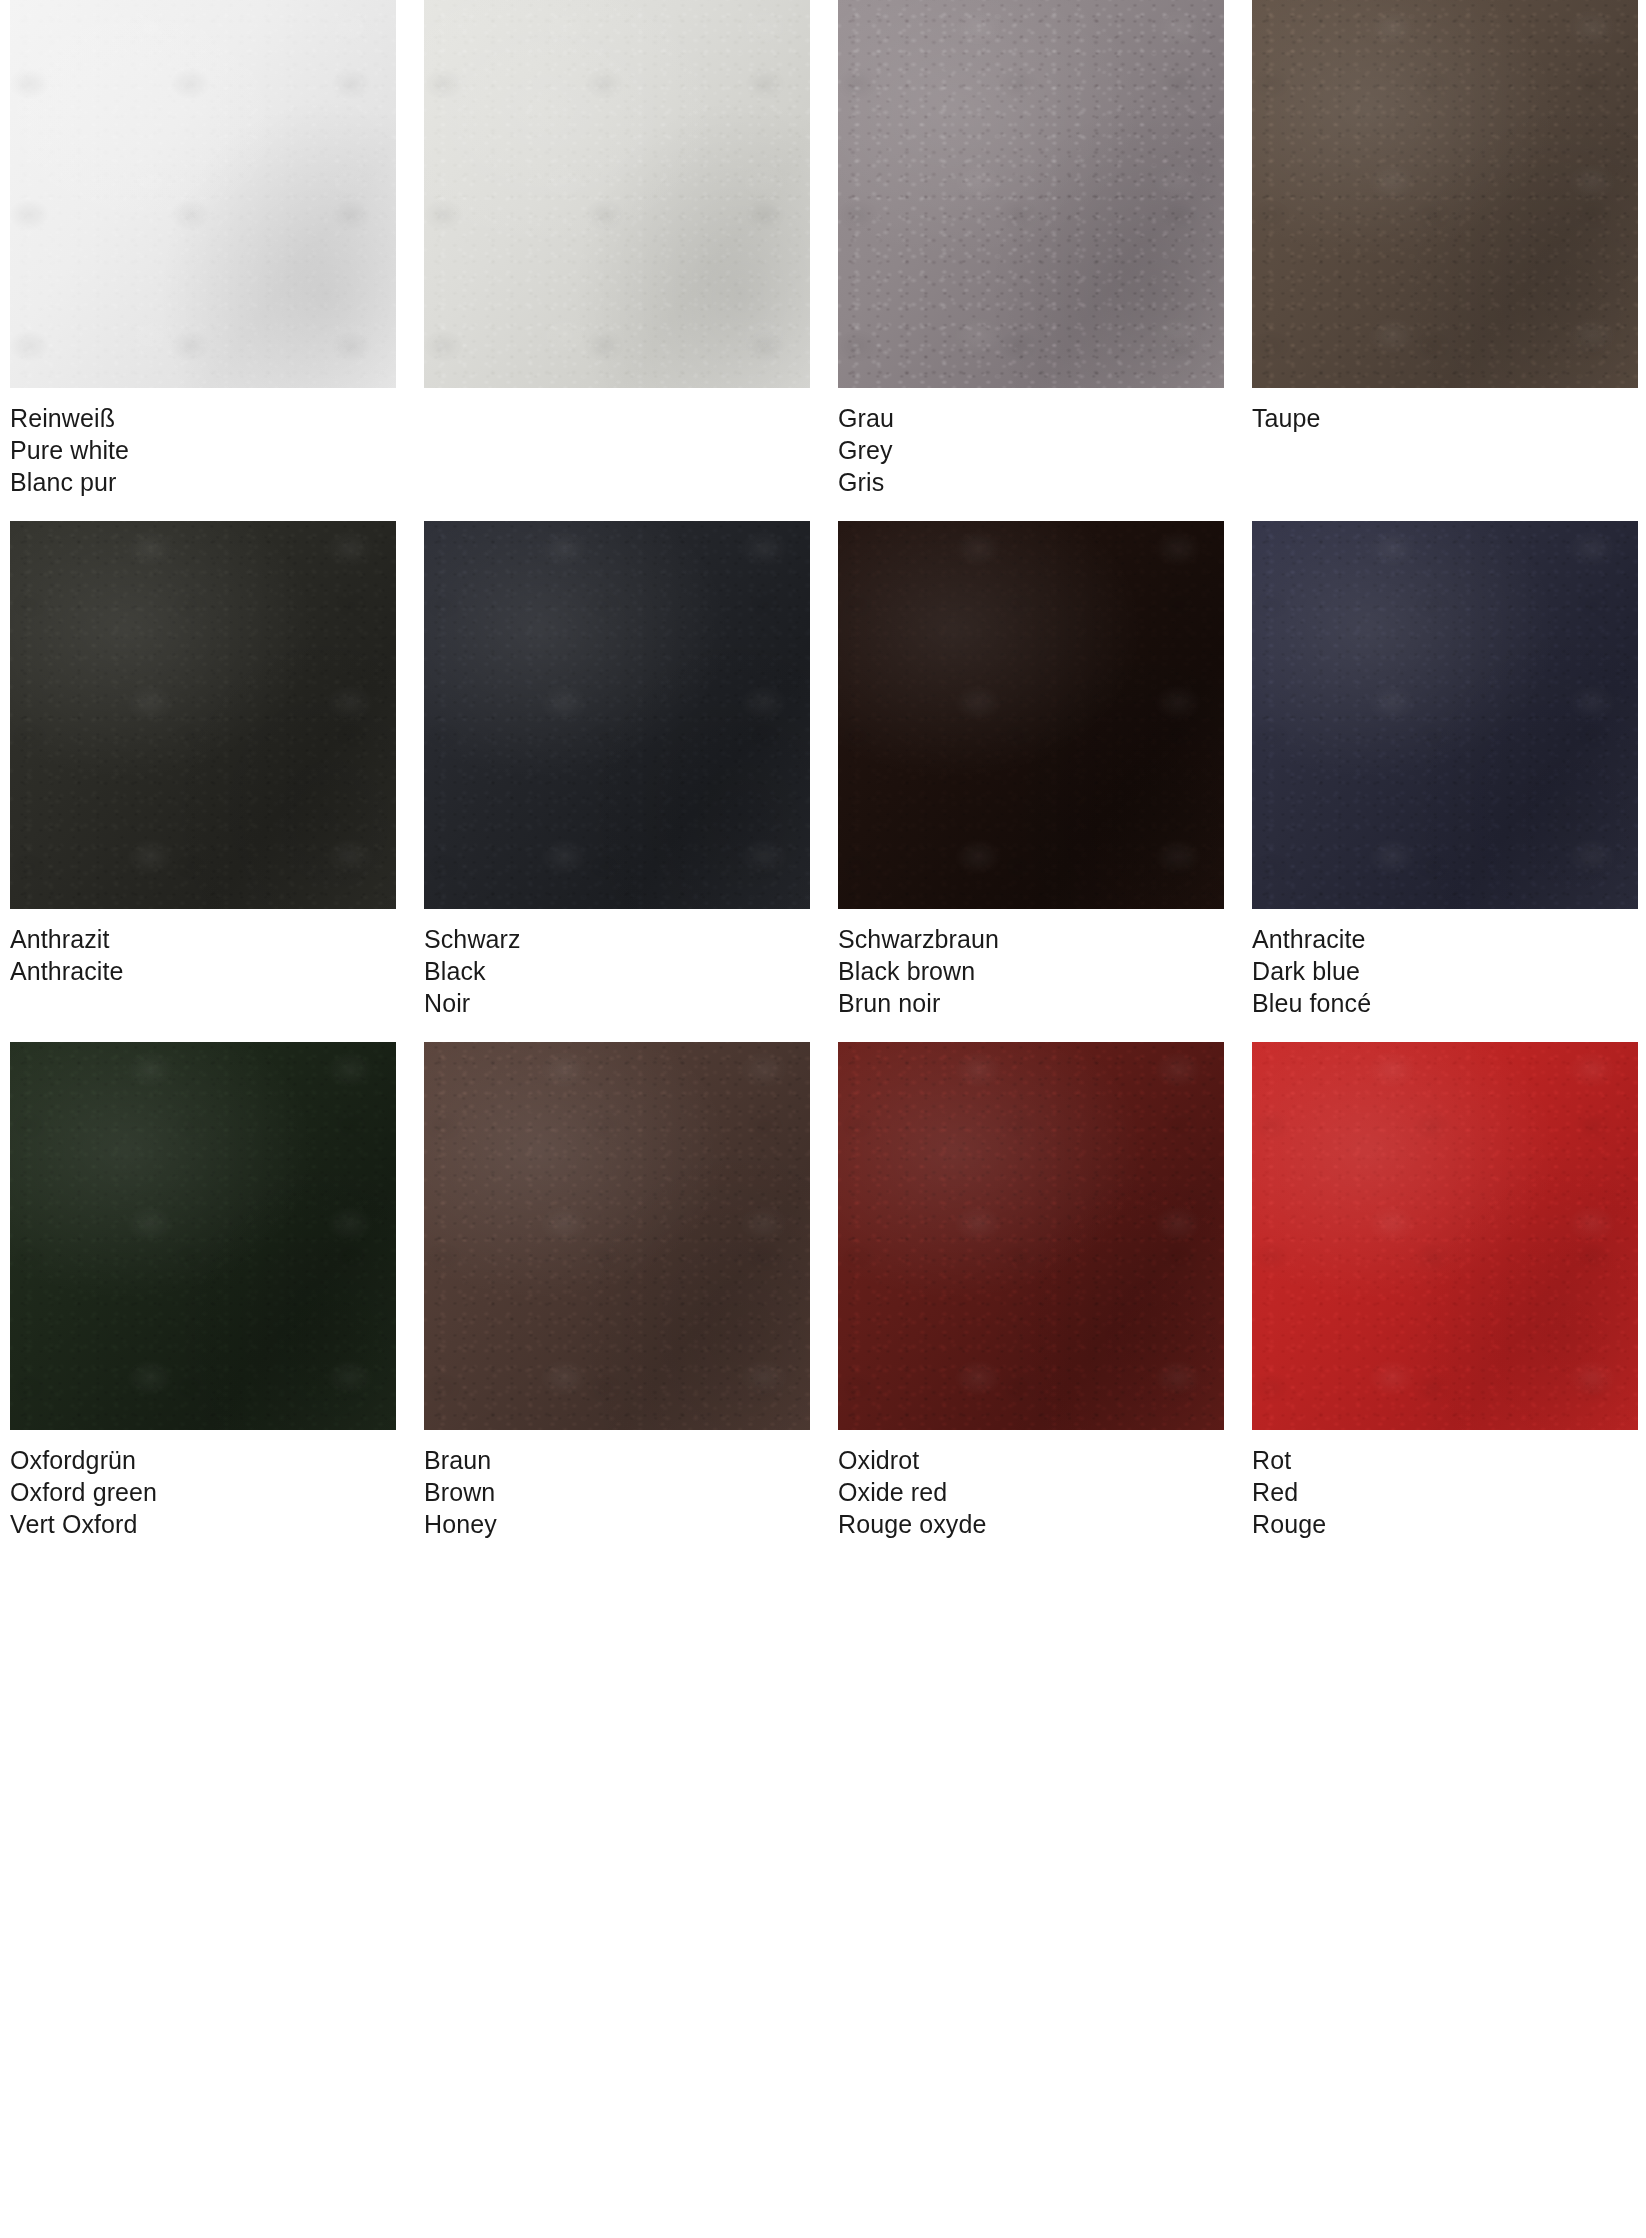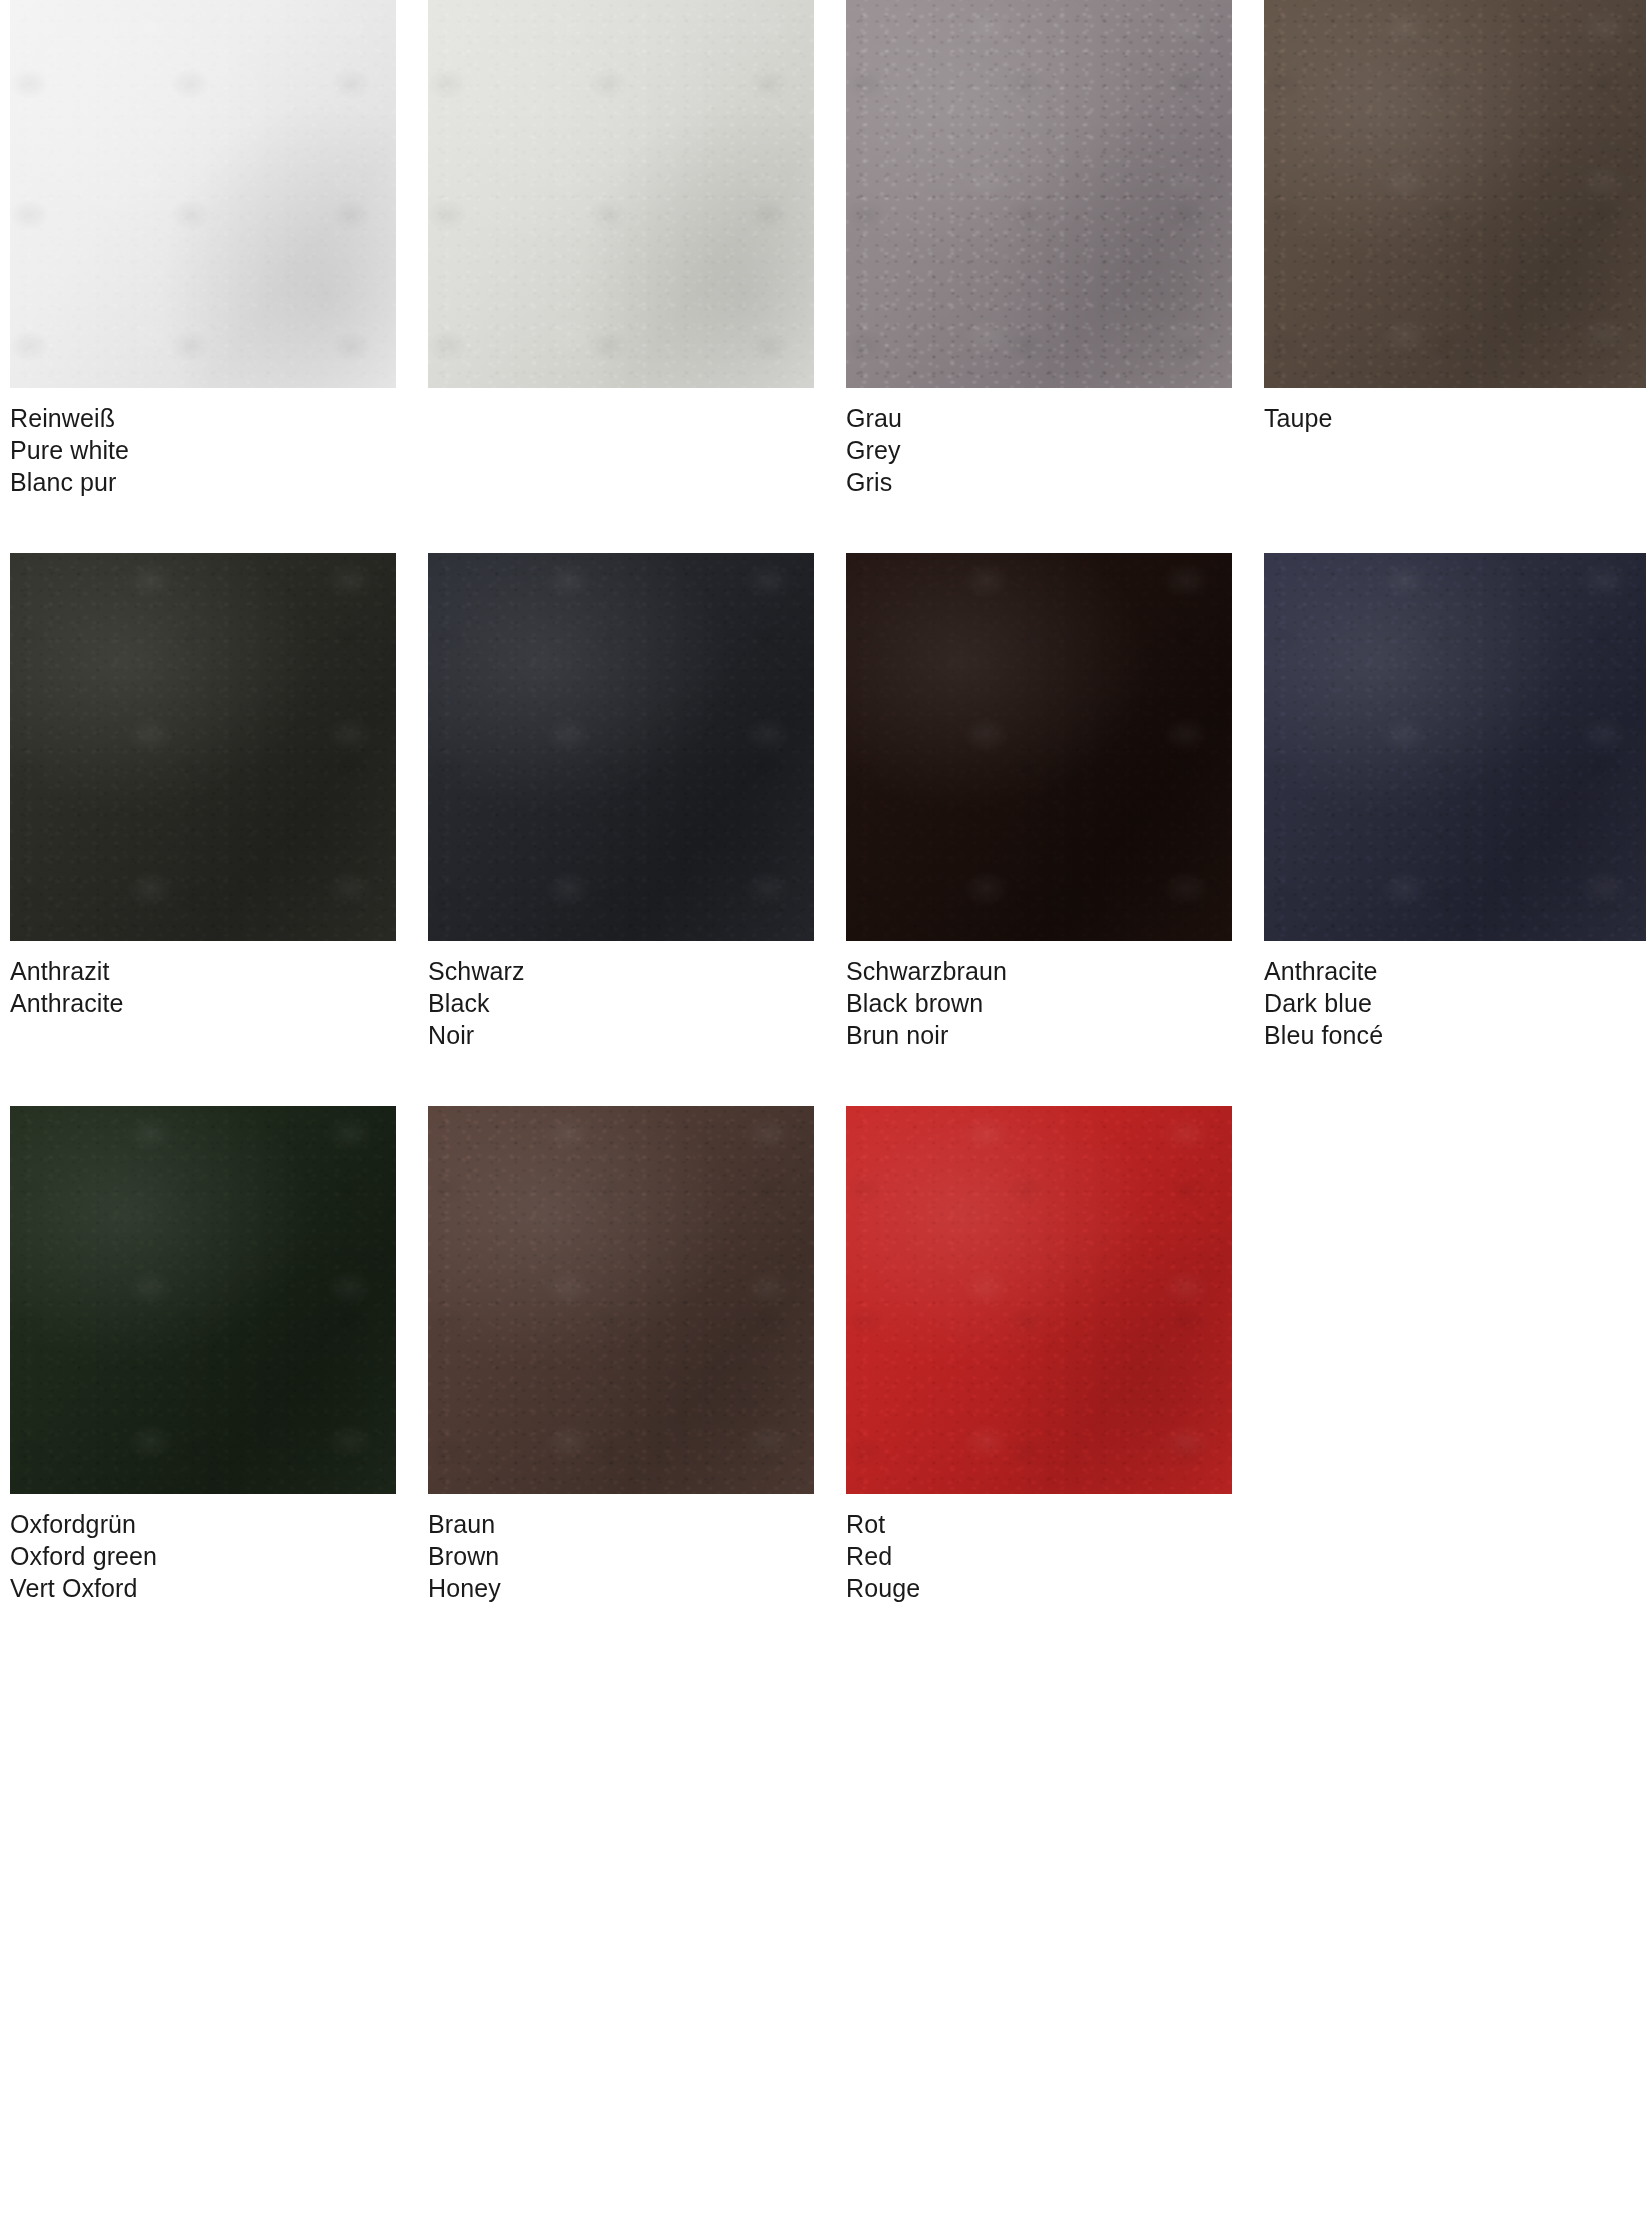--- a/index.html
+++ b/index.html
@@ -23,21 +23,20 @@
     box-sizing: border-box;
     padding: 0 0 0 10px;
   }
 
   .swatch-grid {
     display: grid;
     grid-template-columns: repeat(4, 386px);
     column-gap: 28px;
     row-gap: 0;
     align-content: start;
-    gap: 32px;
   }
 
   .swatch-cell {
     width: 386px;
     margin-bottom: 23px;
   }
 
   
   .chip {
     position: relative;
@@ -165,20 +164,28 @@
       </div>
       <div class="swatch-cell">
         <div class="chip" style="background-color: rgb(78, 58, 51); background-image: linear-gradient(127deg, rgb(91, 69, 61) 0%, rgb(78, 58, 51) 38%, rgb(65, 48, 42) 72%, rgb(78, 58, 51) 100%);"></div>
         <div class="caption">
           <div class="line">Braun</div>
           <div class="line">Brown</div>
           <div class="line">Honey</div>
         </div>
       </div>
       <div class="swatch-cell">
+        <div class="chip" style="background-color: rgb(94, 28, 24); background-image: linear-gradient(127deg, rgb(110, 35, 30) 0%, rgb(94, 28, 24) 38%, rgb(76, 21, 18) 72%, rgb(94, 28, 24) 100%);"></div>
+        <div class="caption">
+          <div class="line">Oxidrot</div>
+          <div class="line">Oxide red</div>
+          <div class="line">Rouge oxyde</div>
+        </div>
+      </div>
+      <div class="swatch-cell">
         <div class="chip" style="background-color: rgb(188, 36, 35); background-image: linear-gradient(127deg, rgb(201, 44, 43) 0%, rgb(188, 36, 35) 38%, rgb(168, 29, 29) 72%, rgb(188, 36, 35) 100%);"></div>
         <div class="caption">
           <div class="line">Rot</div>
           <div class="line">Red</div>
           <div class="line">Rouge</div>
         </div>
       </div>
     </div>
 </div>
 

